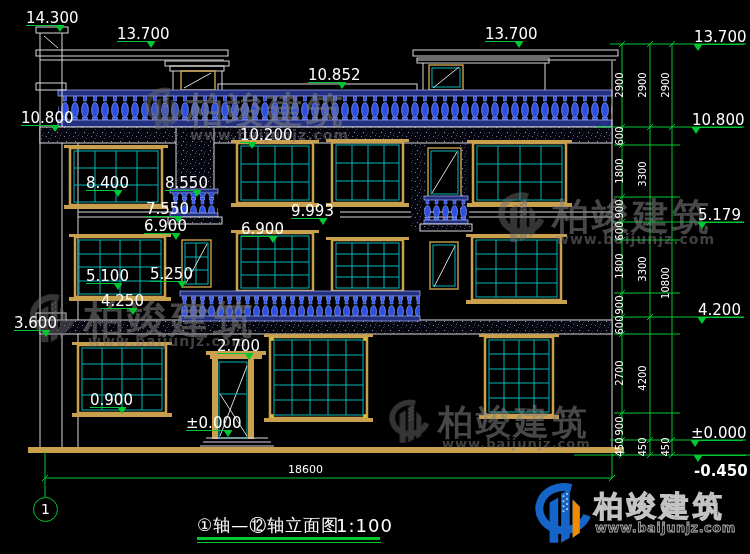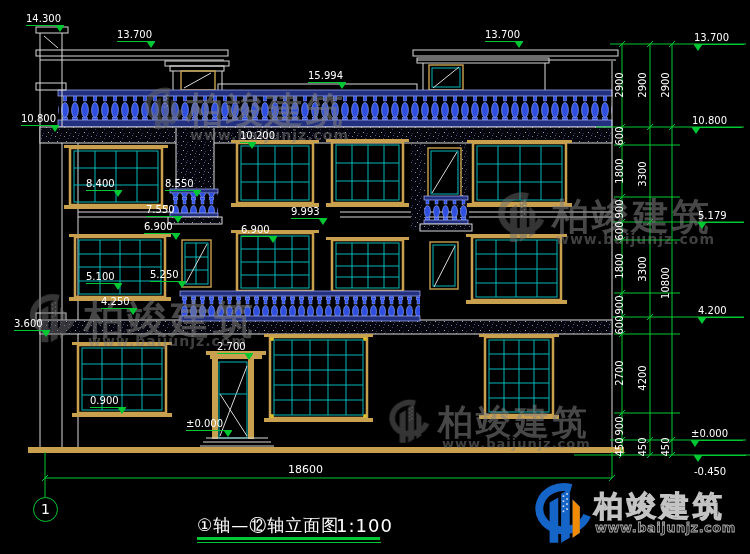--- a/index.html
+++ b/index.html
@@ -1,25 +1,25 @@
 <!DOCTYPE html>
 <html><head>
 <meta charset="utf-8">
 <style>
   html,body{margin:0;padding:0;background:#000;}
   #stage{position:relative;width:750px;height:554px;background:#000;overflow:hidden;
          font-family:"DejaVu Sans",sans-serif;}
   #art{position:absolute;left:0;top:0;}
   .mk{position:absolute;height:13px;color:#fff;white-space:nowrap;z-index:30;}
-  .mk .lbl{display:block;font-size:10px;line-height:13px;letter-spacing:0px;}
+  .mk .lbl{display:block;font-size:15px;line-height:13px;letter-spacing:0px;}
   .mk .ln{position:absolute;left:0;right:0;top:13px;border-top:1px solid #00c832;}
   .mk .tr{position:absolute;top:14px;width:0;height:0;border:4.5px solid transparent;border-top:6px solid #00c832;}
   .trR .tr{right:0;}
   .trL .tr{left:0;}
-  .mk.below .lbl{margin-top:10px;}
+  .mk.below .lbl{margin-top:10px;font-weight:bold;}
   .mk.below .ln{top:0;}
   .mk.below .tr{top:1px;}
   .vdim{position:absolute;width:40px;height:12px;font-size:10px;line-height:12px;color:#fff;
         text-align:center;transform:rotate(-90deg);transform-origin:center;white-space:nowrap;z-index:25;}
   .hdim{position:absolute;font-size:11px;color:#fff;z-index:25;}
   .bubble{position:absolute;left:33px;top:497px;width:23px;height:23px;border:1.6px solid #00c832;
           border-radius:50%;color:#fff;font-size:14px;line-height:23px;text-align:center;z-index:25;}
   .tb{position:absolute;color:#fff;white-space:nowrap;z-index:25;}
   .tb-underline{position:absolute;background:#00c832;z-index:25;}
   .wmt{position:absolute;font-weight:bold;color:rgba(130,130,130,.55);letter-spacing:3px;white-space:nowrap;z-index:20;}
@@ -310,21 +310,21 @@
       <span class="lbl">14.300</span>
       <i class="ln"></i>
       <i class="tr"></i>
     </div>
 <div class="mk trR" style="left:117px;top:28px;width:38px">
       <span class="lbl">13.700</span>
       <i class="ln"></i>
       <i class="tr"></i>
     </div>
 <div class="mk trR" style="left:308px;top:69px;width:38px">
-      <span class="lbl">15.994</span>
+      <span class="lbl">10.852</span>
       <i class="ln"></i>
       <i class="tr"></i>
     </div>
 <div class="mk trR" style="left:485px;top:28px;width:38px">
       <span class="lbl">13.700</span>
       <i class="ln"></i>
       <i class="tr"></i>
     </div>
 <div class="mk trL" style="left:694px;top:31px;width:50px">
       <span class="lbl">13.700</span>

